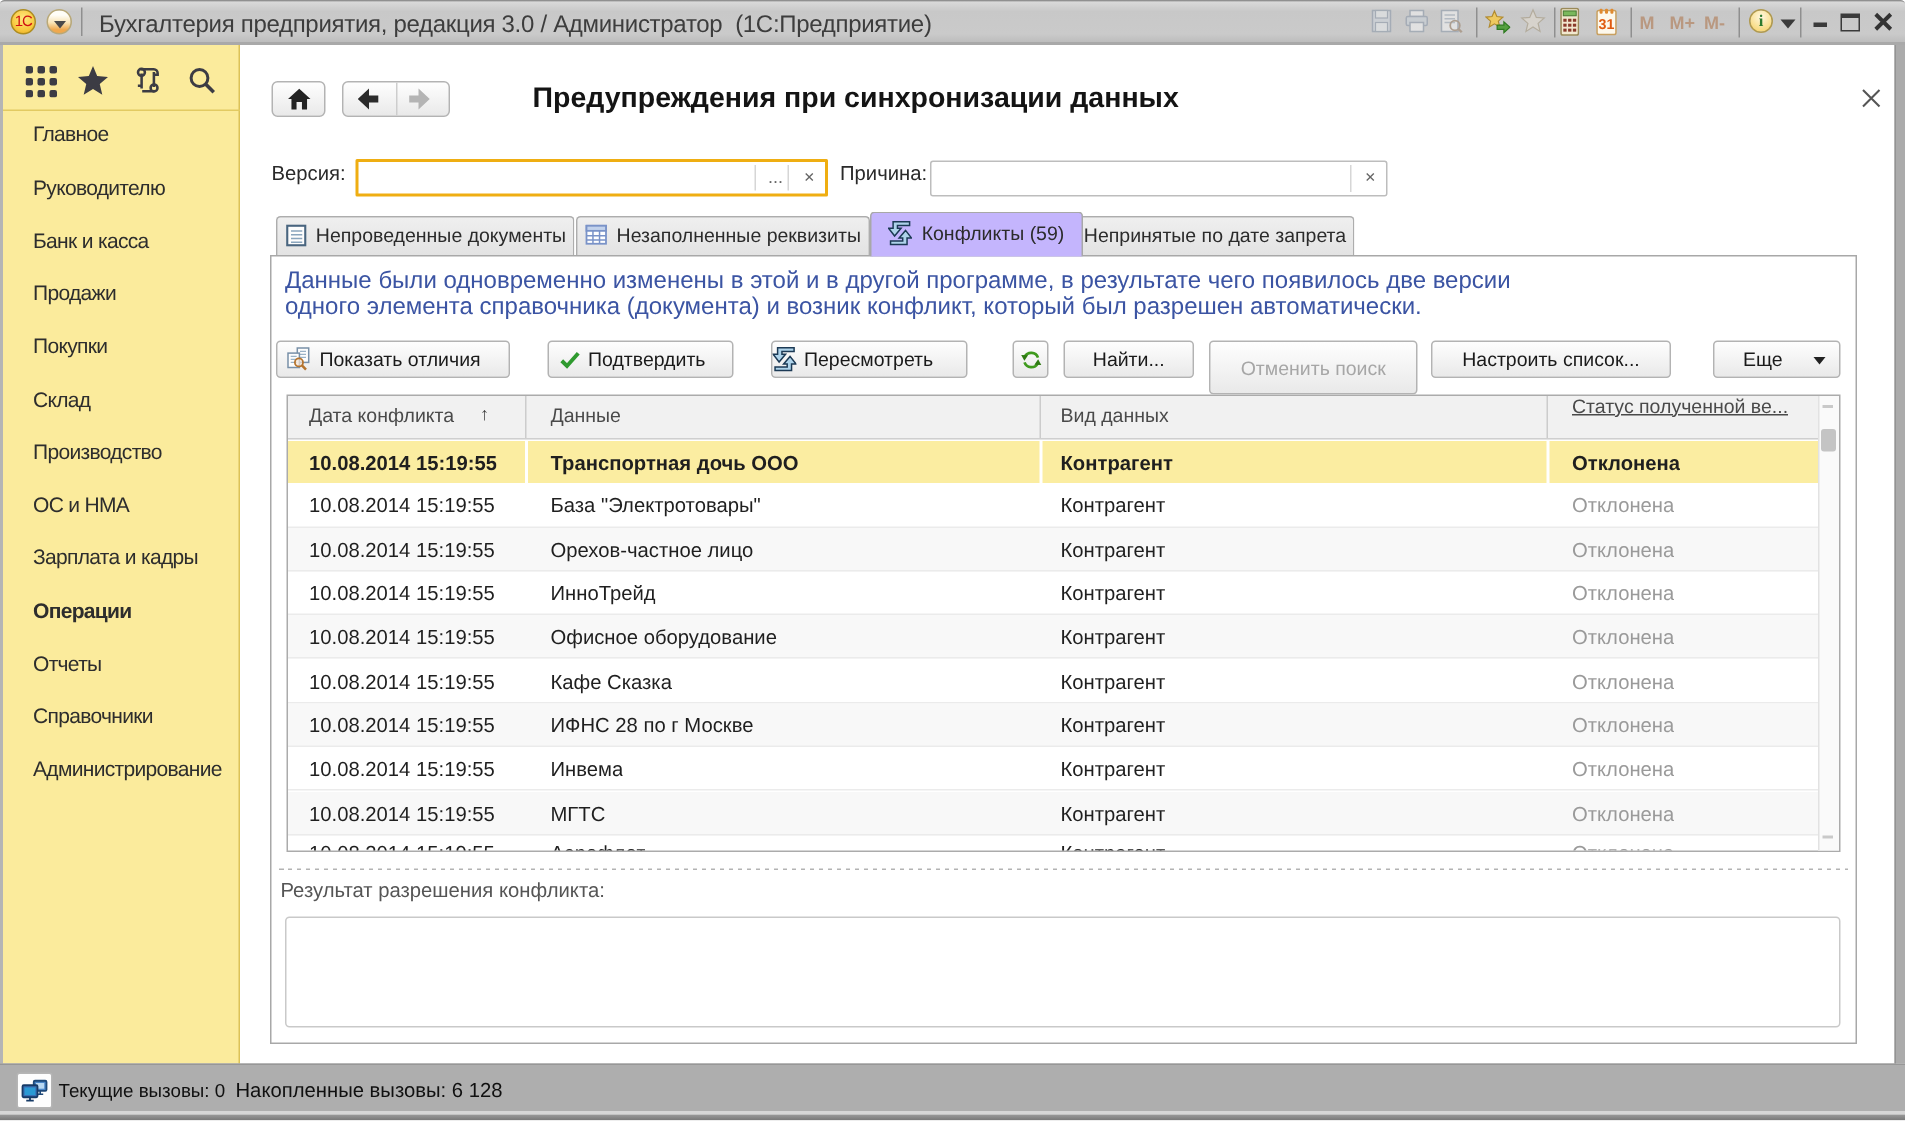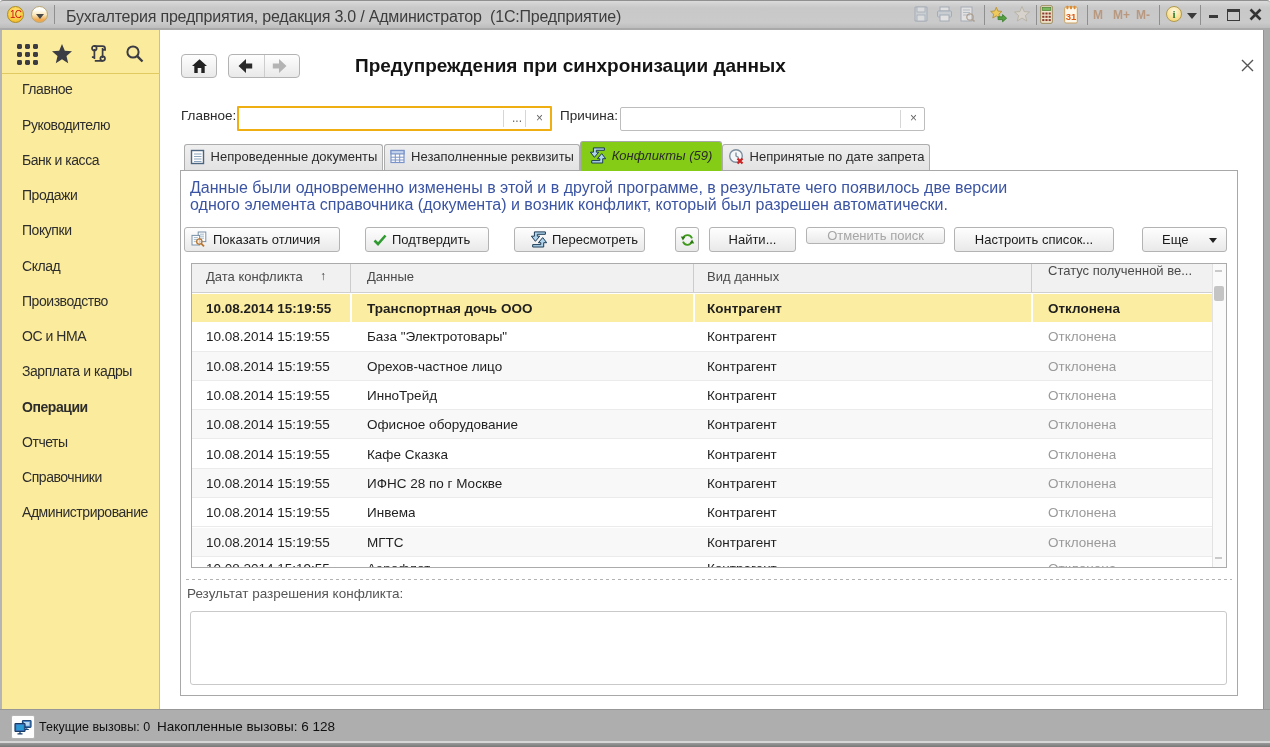--- a/index.html
+++ b/index.html
@@ -161,21 +161,21 @@
   <svg class="ab" style="left:272px;top:58px;" width="15" height="16" viewBox="0 0 15 16">
       <path d="M14.5 8 L7 1 L7 5.6 L0.8 5.6 L0.8 10.4 L7 10.4 L7 15 Z" fill="#b4b4b4"></path>
     </svg>
 
   <div class="ab" style="left:355px;top:55px;font-size:19px;font-weight:bold;color:#141414;">Предупреждения при синхронизации данных</div>
 
   <svg class="ab" style="left:1241px;top:59px;" width="13" height="13" viewBox="0 0 13 13">
       <path d="M1 1 L12 12 M12 1 L1 12" stroke="#555" stroke-width="1.4"></path>
     </svg>
 
-  <div class="ab" style="left:181px;top:108px;font-size:13.5px;color:#2a2a2a;">Главное:</div>
+  <div class="ab" style="left:181px;top:108px;font-size:13.5px;color:#2a2a2a;">Версия:</div>
   <div class="ab" style="left:237px;top:106px;width:315px;height:25px;background:#fff;
     border:2px solid #efaE12;border-radius:1px;">
     <div style="position:absolute;right:46px;top:2px;bottom:2px;width:1px;background:#d6d6d6;"></div>
     <div style="position:absolute;right:24px;top:2px;bottom:2px;width:1px;background:#d6d6d6;"></div>
     <div style="position:absolute;right:28px;top:3px;font-size:12px;color:#666;">...</div>
     <div style="position:absolute;right:7px;top:3px;font-size:12px;color:#666;">×</div>
   </div>
   <div class="ab" style="left:560px;top:108px;font-size:13.5px;color:#2a2a2a;">Причина:</div>
   <div class="ab" style="left:620px;top:107px;width:305px;height:24px;background:#fff;
     border:1px solid #bdbdbd;border-radius:2px;">
@@ -191,29 +191,29 @@
         <rect x="1" y="1.5" width="13" height="3.4" fill="#c2d2ec" stroke="#7a93c8" stroke-width="1.2"></rect>
         <path d="M1 8.2h13 M5.3 5v8.5 M9.7 5v8.5 M1 11h13" stroke="#7a93c8" stroke-width="1"></path>
       </svg>
     Незаполненные реквизиты</div>
   <div class="tab" style="left:184px;width:199px;">
     <svg width="15" height="16" viewBox="0 0 15 16" style="margin-right:6px;">
         <rect x="1.5" y="1.5" width="12" height="13" fill="#fdfdfd" stroke="#49657f" stroke-width="1.4"></rect>
         <path d="M4 5h7.5 M4 7.5h7.5 M4 10h7.5 M4 12.5h7.5" stroke="#8aa5bd" stroke-width="1"></path>
       </svg>
     Непроведенные документы</div>
-  <div class="tab" style="left:580px;top:141px;width:142px;height:30px;background:#84cc16;border-color:#a8a8a8;z-index:5;font-style:italic;">
+  <div class="tab" style="left:580px;top:141px;width:142px;height:30px;background:#c4b5fd;border-color:#a8a8a8;z-index:5;">
     <svg width="16" height="17" viewBox="0 0 16 17" style="margin-right:6px;">
         <g stroke="#1c3a55" stroke-width="1" fill="#aed3ea" stroke-linejoin="miter">
           <path d="M3.4 0.9 L14.4 0.9 L14.4 3.3 L6.3 3.3 L6.3 5.2 L8.7 5.2 L4.4 10.3 L0.4 5.2 L3.4 5.2 Z"></path>
           <path d="M12.7 16 L1.7 16 L1.7 13.6 L9.8 13.6 L9.8 11.7 L7.4 11.7 L11.7 6.6 L15.7 11.7 L12.7 11.7 Z"></path>
         </g>
       </svg>
     Конфликты (59)</div>
-  <div class="tab" style="left:722px;width:208px;">
+  <div class="tab" style="left:695px;width:208px;">
     <svg width="17" height="17" viewBox="0 0 17 17" style="margin-right:5px;">
         <circle cx="8" cy="8" r="6.3" fill="#f4f6f8" stroke="#7d8e9d" stroke-width="1.4"></circle>
         <path d="M8 4.5 L8 8 L10.7 9.6" stroke="#7d8e9d" stroke-width="1.3" fill="none"></path>
         <path d="M9.5 10.5 L14.5 15.5 M14.5 10.5 L9.5 15.5" stroke="#cc2222" stroke-width="2.2"></path>
       </svg>
     Непринятые по дате запрета</div>
 
   <div class="ab" style="left:190px;top:179px;width:960px;font-size:16px;line-height:17.4px;color:#3b54a3;">Данные были одновременно изменены в этой и в другой программе, в результате чего появилось две версии<br>одного элемента справочника (документа) и возник конфликт, который был разрешен автоматически.</div>
 
   <div class="btn" style="left:184px;top:227px;width:156px;height:25px;justify-content:flex-start;padding-left:6px;">
@@ -228,57 +228,57 @@
         </svg>
       </span>
     Показать отличия</div>
   <div class="btn" style="left:365px;top:227px;width:124px;height:25px;justify-content:flex-start;padding-left:7px;">
     <span class="ic">
         <svg width="14" height="12" viewBox="0 0 14 12">
           <path d="M1.5 6.5 L5 10 L12.5 1.5" fill="none" stroke="#2f9a2f" stroke-width="2.6"></path>
         </svg>
       </span>
     Подтвердить</div>
-  <div class="btn" style="left:514px;top:227px;width:131px;height:25px;justify-content:flex-start;padding-left:16px;">
+  <div class="btn" style="left:514px;top:227px;width:131px;height:25px;justify-content:flex-start;padding-left:0;">
     <span class="ic">
         <svg width="16" height="17" viewBox="0 0 16 17">
           <g stroke="#1c3a55" stroke-width="1" fill="#aed3ea" stroke-linejoin="miter">
             <path d="M3.4 0.9 L14.4 0.9 L14.4 3.3 L6.3 3.3 L6.3 5.2 L8.7 5.2 L4.4 10.3 L0.4 5.2 L3.4 5.2 Z"></path>
             <path d="M12.7 16 L1.7 16 L1.7 13.6 L9.8 13.6 L9.8 11.7 L7.4 11.7 L11.7 6.6 L15.7 11.7 L12.7 11.7 Z"></path>
           </g>
         </svg>
       </span>
     Пересмотреть</div>
   <div class="btn" style="left:675px;top:227px;width:24px;height:25px;">
     <svg width="15" height="16" viewBox="0 0 15 16">
         <path d="M3.2 5.8 A4.8 4.8 0 0 1 12 6.4" fill="none" stroke="#3f9a1e" stroke-width="1.8"></path>
         <path d="M11.8 10.2 A4.8 4.8 0 0 1 3 9.6" fill="none" stroke="#3f9a1e" stroke-width="1.8"></path>
         <path d="M0.8 4.6 L5.4 4.8 L2.9 8.5 Z" fill="#2e7a12"></path>
         <path d="M14.2 11.4 L9.6 11.2 L12.1 7.5 Z" fill="#2e7a12"></path>
       </svg>
     </div>
   <div class="btn" style="left:709px;top:227px;width:87px;height:25px;">Найти...</div>
-  <div class="btn" style="left:806px;top:227px;width:139px;height:17px;color:#a6a6a6;">Отменить поиск</div>
+  <div class="btn" style="left:806px;top:227px;width:139px;height:36px;color:#a6a6a6;">Отменить поиск</div>
   <div class="btn" style="left:954px;top:227px;width:160px;height:25px;">Настроить список...</div>
   <div class="btn" style="left:1142px;top:227px;width:85px;height:25px;">
     <span style="position:absolute;left:19px;top:4px;">Еще</span>
     <div style="position:absolute;right:9px;top:10px;width:0;height:0;border-left:4.5px solid transparent;border-right:4.5px solid transparent;border-top:5px solid #222;"></div>
     </div>
 
   <div class="ab" style="left:191px;top:263px;width:1036px;height:305px;border:1px solid #ababab;background:#fff;"></div>
 
   <div class="ab" style="left:192px;top:264px;width:1020px;height:29px;background:#f1f1f1;border-bottom:1px solid #cfcfcf;">
     <div style="position:absolute;left:158px;top:0;bottom:0;width:1px;background:#cccccc;"></div>
     <div style="position:absolute;left:501px;top:0;bottom:0;width:1px;background:#cccccc;"></div>
     <div style="position:absolute;left:839px;top:0;bottom:0;width:1px;background:#cccccc;"></div>
     <div class="cell" style="left:14px;color:#4a4a4a;font-size:13px;padding-bottom:5px;">Дата конфликта</div>
     <div class="cell" style="left:128px;color:#3a3a3a;font-size:12px;padding-bottom:5px;">↑</div>
     <div class="cell" style="left:175px;color:#4a4a4a;font-size:13px;padding-bottom:5px;">Данные</div>
     <div class="cell" style="left:515px;color:#4a4a4a;font-size:13px;padding-bottom:5px;">Вид данных</div>
-    <div class="cell" style="left:856px;color:#4a4a4a;font-size:13px;padding-bottom:17px;">Статус полученной ве...</div>
+    <div class="cell" style="left:856px;color:#4a4a4a;font-size:13px;padding-bottom:17px;text-decoration:underline;">Статус полученной ве...</div>
   </div>
 
   <div class="ab" style="left:1212px;top:264px;width:14px;height:303px;background:#fafafa;border-left:1px solid #e2e2e2;"></div>
   <div class="ab" style="left:1215px;top:270px;width:7px;height:2px;background:#c9c9c9;"></div>
   <div class="ab" style="left:1214px;top:286px;width:10px;height:15px;background:#c4c4c4;border-radius:2px;"></div>
   <div class="ab" style="left:1215px;top:557px;width:7px;height:2px;background:#c9c9c9;"></div>
 
   <div class="row" style="top:294px;height:28px;background:#fbeda1;font-weight:bold;">
     <div style="position:absolute;left:158px;top:0;bottom:0;width:2px;background:#fff;"></div>
     <div style="position:absolute;left:501px;top:0;bottom:0;width:2px;background:#fff;"></div>

